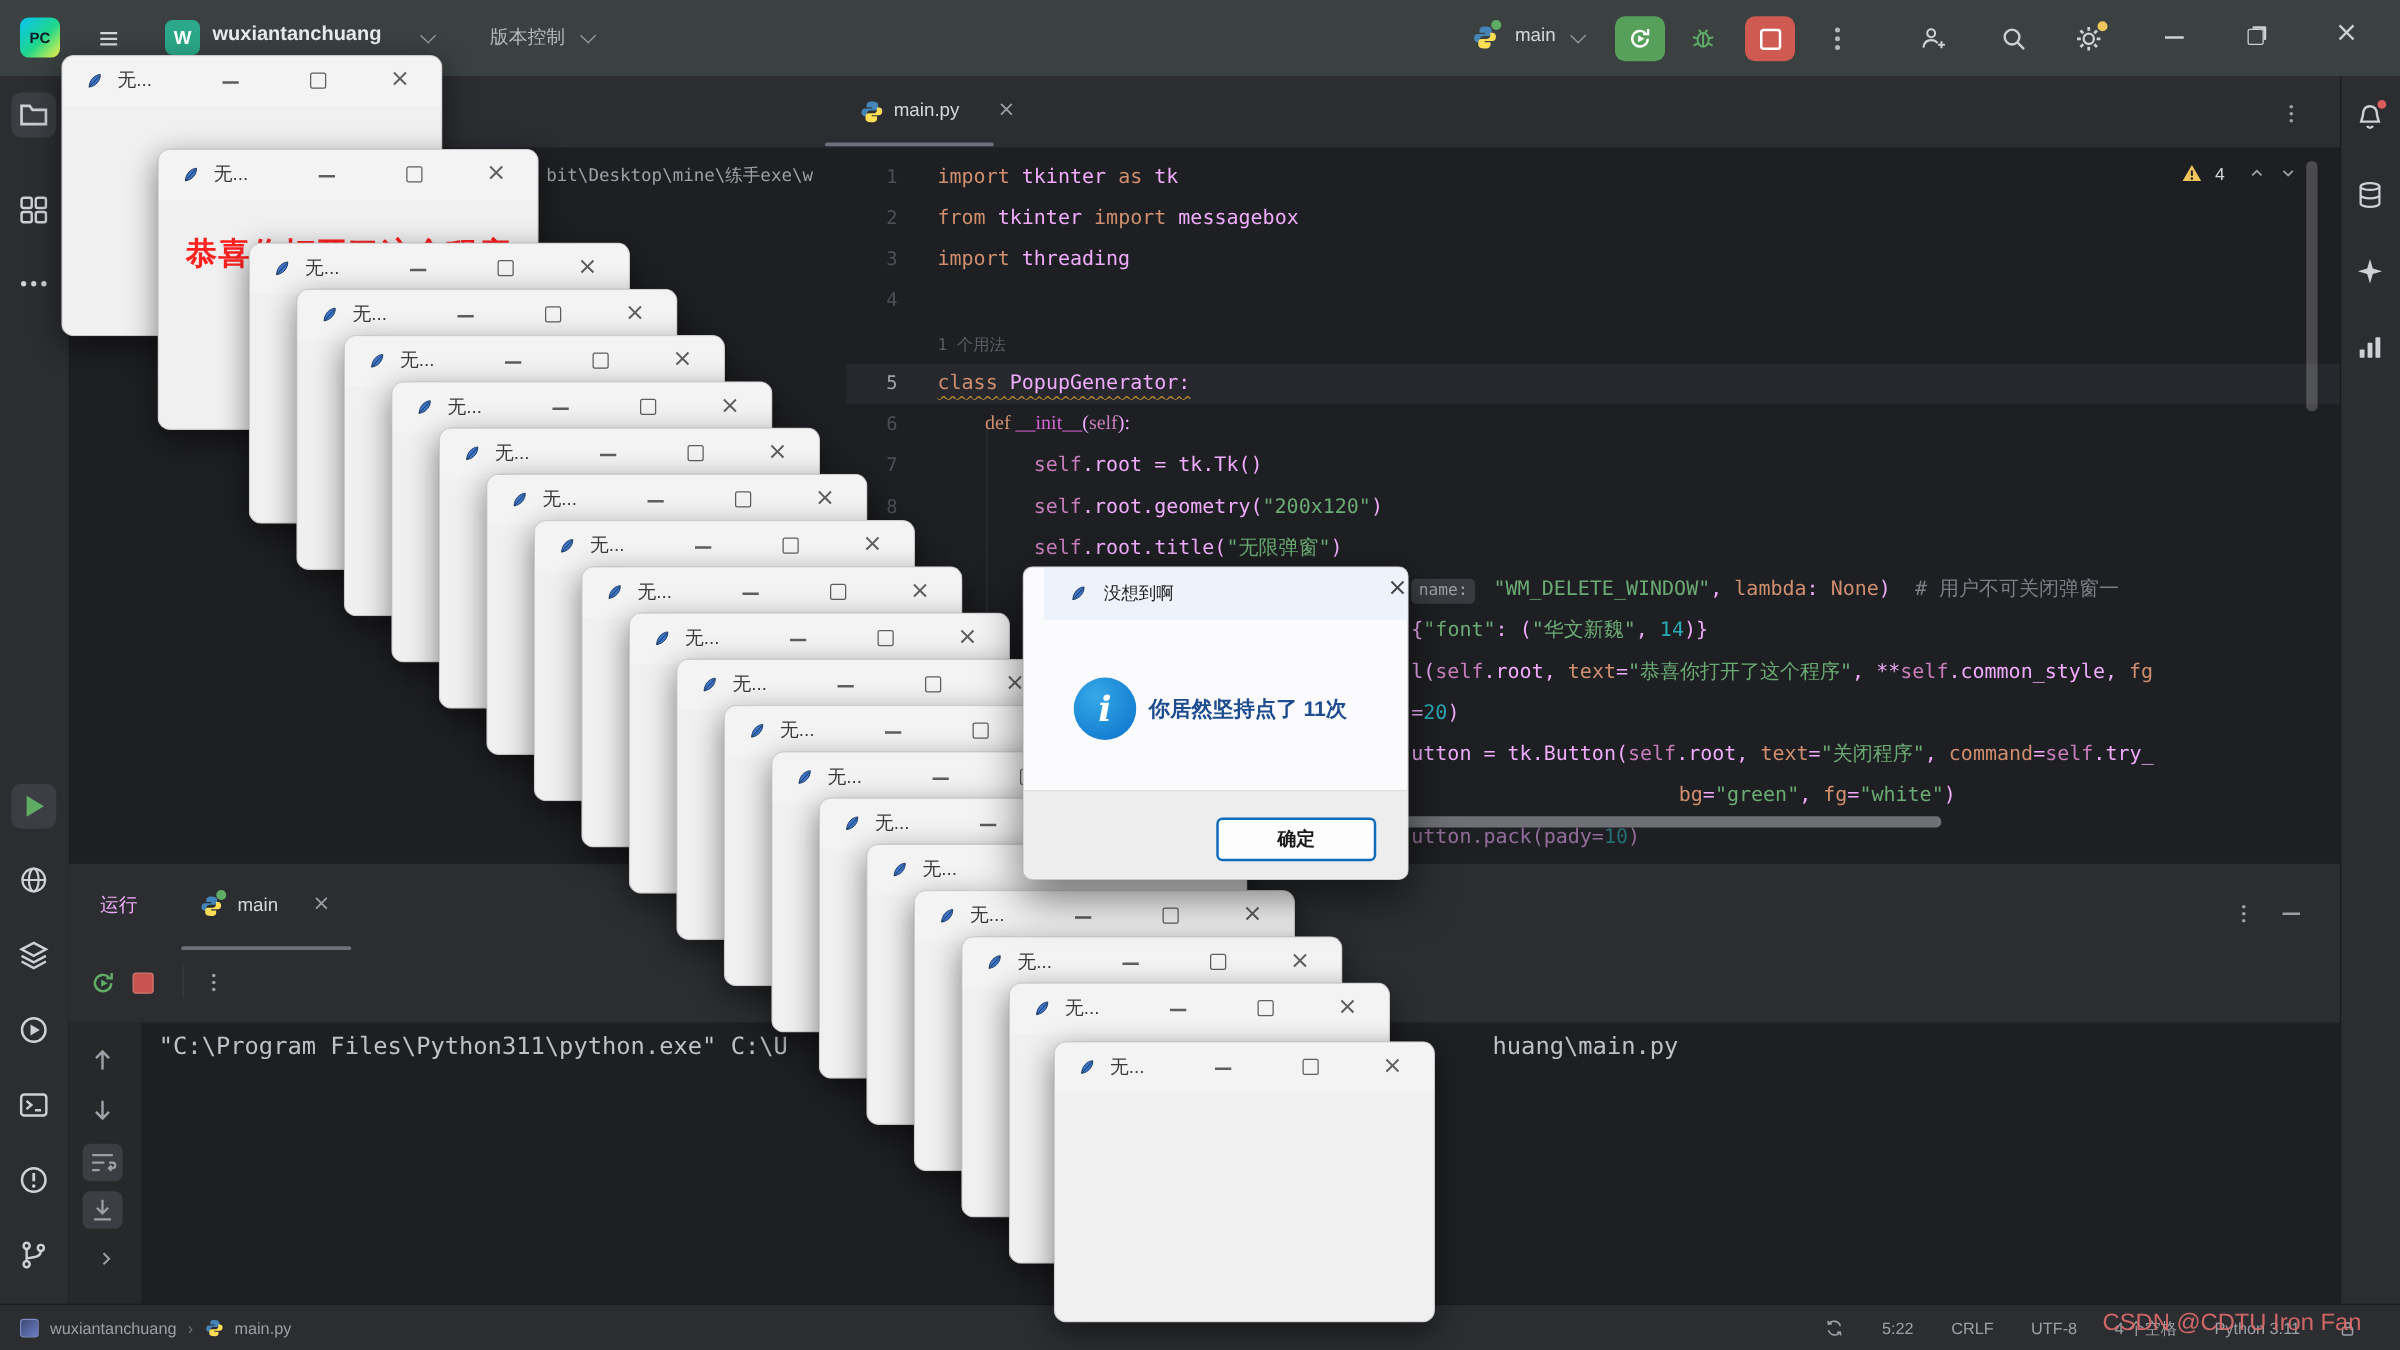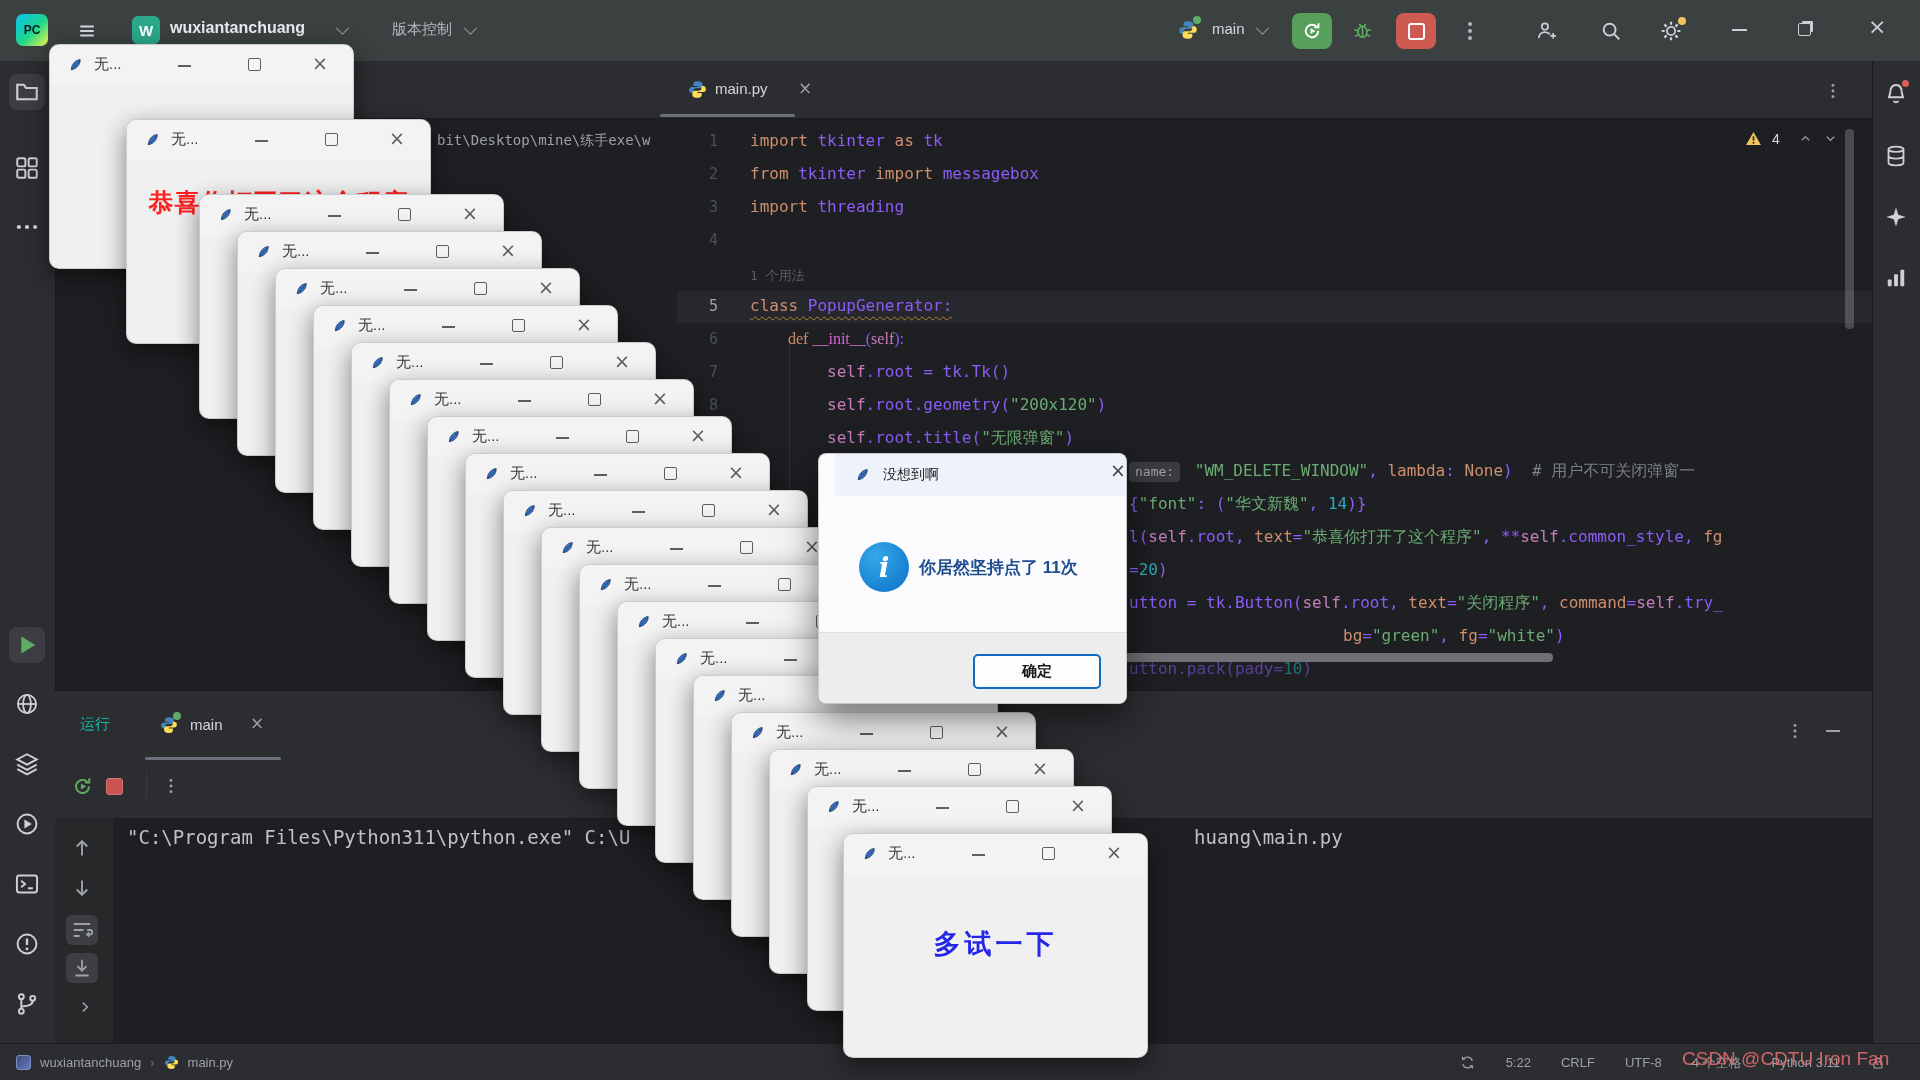--- a/index.html
+++ b/index.html
@@ -22,21 +22,21 @@
   .selbg{position:absolute;left:9px;width:36px;height:36px;border-radius:8px;background:#3C3E43;}
   
   #tabbar{position:absolute;left:55px;top:61px;width:1817px;height:57px;background:#2B2D30;border-bottom:1px solid #1B1C1E;}
   #tab-underline{position:absolute;left:660px;top:114px;width:135px;height:3px;border-radius:2px;background:#6C707A;}
   .xico{color:#9DA0A6;font-size:17px;line-height:17px;font-family:"DejaVu Sans",sans-serif;}
   #curline{position:absolute;left:677px;top:291px;width:1195px;height:32px;background:#26282E;}
   #indent-guide{position:absolute;left:789px;top:340px;width:1px;height:330px;background:#2E3135;}
   #code-layer{position:absolute;left:0;top:0;width:1872px;height:1080px;overflow:hidden;}
   .cl{position:absolute;font-family:"DejaVu Sans Mono",monospace;font-size:16px;line-height:24px;white-space:pre;}
   .cl.dim{opacity:.55;}
-  .tk-k{color:#CF8E6D;} .tk-v{color:#8b5cf6;} .tk-s{color:#6AAB73;} .tk-n{color:#2AACB8;}
+  .tk-k{color:#CF8E6D;} .tk-v{color:#f0abfc;} .tk-s{color:#6AAB73;} .tk-n{color:#2AACB8;}
   .tk-c{color:#7A7E85;} .tk-f{color:#C77DBB;} .tk-m{color:#D264D2;} .tk-p{color:#CF8E6D;}
   .tk-h{color:#5A5D63;font-size:13px;}
   .tk-i{background:#393B40;color:#9DA0A6;border-radius:4px;padding:0 6px;font-size:13px;line-height:20px;display:inline-block;margin-right:5px;}
   .wavy{text-decoration:underline;text-decoration-style:wavy;text-decoration-color:#B3852D;text-decoration-thickness:1px;text-underline-offset:5px;}
   .gut{position:absolute;left:660px;width:58px;text-align:right;font-family:"DejaVu Sans Mono",monospace;font-size:15px;line-height:24px;color:#4B5059;}
   .gut.cur{color:#A1A3AB;}
   #vscroll{position:absolute;left:1845px;top:129px;width:9px;height:200px;border-radius:4px;background:rgba(255,255,255,.20);}
   #hscroll{position:absolute;left:1108px;top:653px;width:445px;height:9px;border-radius:4px;background:rgba(190,193,200,.50);z-index:5;}
   #path-tooltip{position:absolute;left:437px;top:132px;font-family:"DejaVu Sans Mono",monospace;font-size:14px;color:#9DA0A6;}
   #inspections{position:absolute;left:1745px;top:130px;display:flex;align-items:center;gap:10px;color:#D5D7DB;font-size:14px;}
@@ -364,21 +364,21 @@
         <use href="#i-chevup"></use>
       </svg>
     <svg class="ic" style="width:15px;height:15px;color:#9DA0A6">
         <use href="#i-chevdown"></use>
       </svg>
   </div>
   <div id="vscroll"></div>
   <div id="hscroll"></div>
 
   <div id="runpanel-head"></div>
-  <div class="abs" style="left:80px;top:715px;font-size:15px;color:#14b8a6">运行</div>
+  <div class="abs" style="left:80px;top:715px;font-size:15px;color:#f0abfc">运行</div>
   <svg class="ic abs" style="left:160px;top:716px;width:18px;height:18px">
       <use href="#i-python"></use>
     </svg>
   <span class="windot" style="left:173px;top:712px;width:8px;height:8px;background:#5FAD65"></span>
   <div class="abs" style="left:190px;top:716px;font-size:15px;color:#D5D7DB">main</div>
   <span class="abs xico" style="left:250px;top:715px">×</span>
   <div id="run-underline"></div>
   <svg class="ic abs" style="left:1786px;top:722px;width:18px;height:18px;color:#9DA0A6">
       <use href="#i-kebab"></use>
     </svg>
@@ -656,21 +656,20 @@
       <div class="popup" style="left: 843px; top: 833px; z-index: 70;">
         <div class="pt">
           <svg class="fe ic">
             <use href="#i-feather"></use>
           </svg>
           <span class="ptl">无...</span>
           <span class="c-min"></span>
           <span class="c-max"></span>
           <span class="c-x">×</span>
         </div>
-        <div class="msg-blue">多试一下</div>
       </div>
     </div>
 
   <div id="dialog">
     <div id="dlg-title">
       <svg class="fe ic">
           <use href="#i-feather"></use>
         </svg>
       <span id="dlg-title-txt">没想到啊</span>
       <span id="dlg-x" class="xico">×</span>

